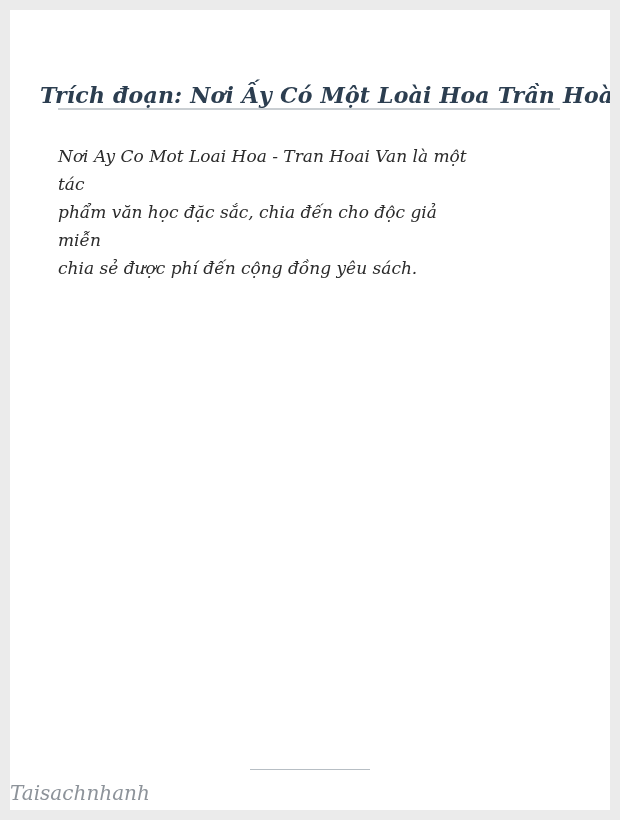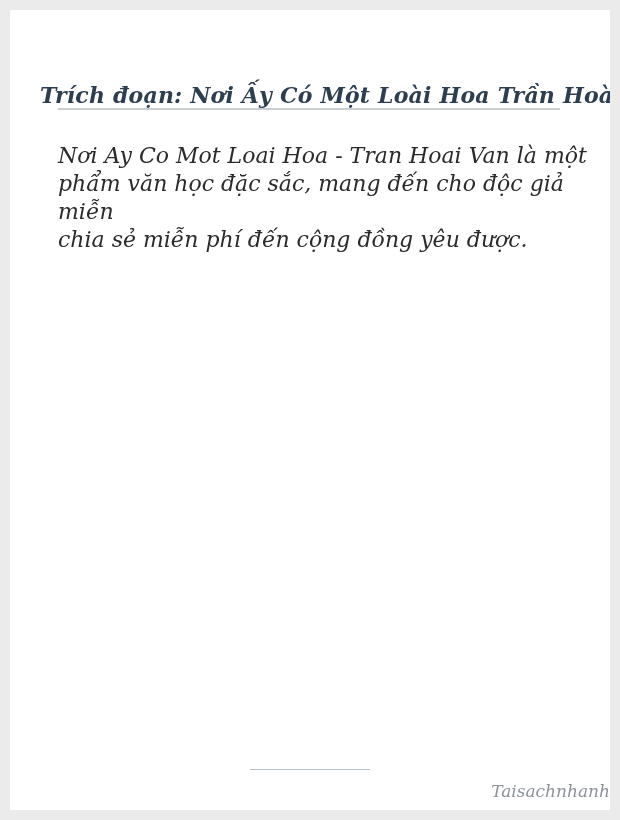--- a/index.html
+++ b/index.html
@@ -40,60 +40,61 @@
     left: 48px;
     right: 50px;
     height: 0;
     border-top: 2px solid var(--divider-color, #c9ced2);
   }
   .excerpt {
     position: absolute;
     top: 132px;
     left: 48px;
     right: 50px;
-    font-size: 22px;
+    font-size: 17px;
     line-height: 28px;
     font-style: italic;
     color: var(--body-text-color, #2b2b2b);
   }
   .excerpt-line {
     white-space: nowrap;
   }
   .footer-divider {
     position: absolute;
     top: 759px;
     left: 240px;
     width: 120px;
     height: 0;
     border-top: 1px solid var(--footer-divider-color, #b7bec4);
   }
   .footer-brand {
     position: absolute;
     top: 771px;
     left: 0;
     width: 100%;
-    text-align: right;
-    font-size: 17px;
+    text-align: left;
+    font-size: 20px;
     font-style: italic;
     color: var(--footer-text-color, #8d939a);
   }
 </style>
 </head>
 <body>
 
 <div class="page">
 
   <h1 class="doc-title">Trích đoạn: Nơi Ấy Có Một Loài Hoa Trần Hoài Vân</h1>
 
   <div class="title-divider"></div>
 
   <div class="excerpt">
     <div class="excerpt-line">Nơi Ay Co Mot Loai Hoa - Tran Hoai Van là một</div>
-    <div class="excerpt-line">phẩm văn học đặc sắc, mang đến cho độc giả</div>
+    <div class="excerpt-line">tác</div>
+    <div class="excerpt-line">phẩm văn học đặc sắc, chia đến cho độc giả</div>
     <div class="excerpt-line">miễn</div>
-    <div class="excerpt-line">chia sẻ miễn phí đến cộng đồng yêu được.</div>
+    <div class="excerpt-line">chia sẻ được phí đến cộng đồng yêu sách.</div>
   </div>
 
   <div class="footer-divider"></div>
 
   <div class="footer-brand">Taisachnhanh</div>
 
 </div>
 
 </body></html>

